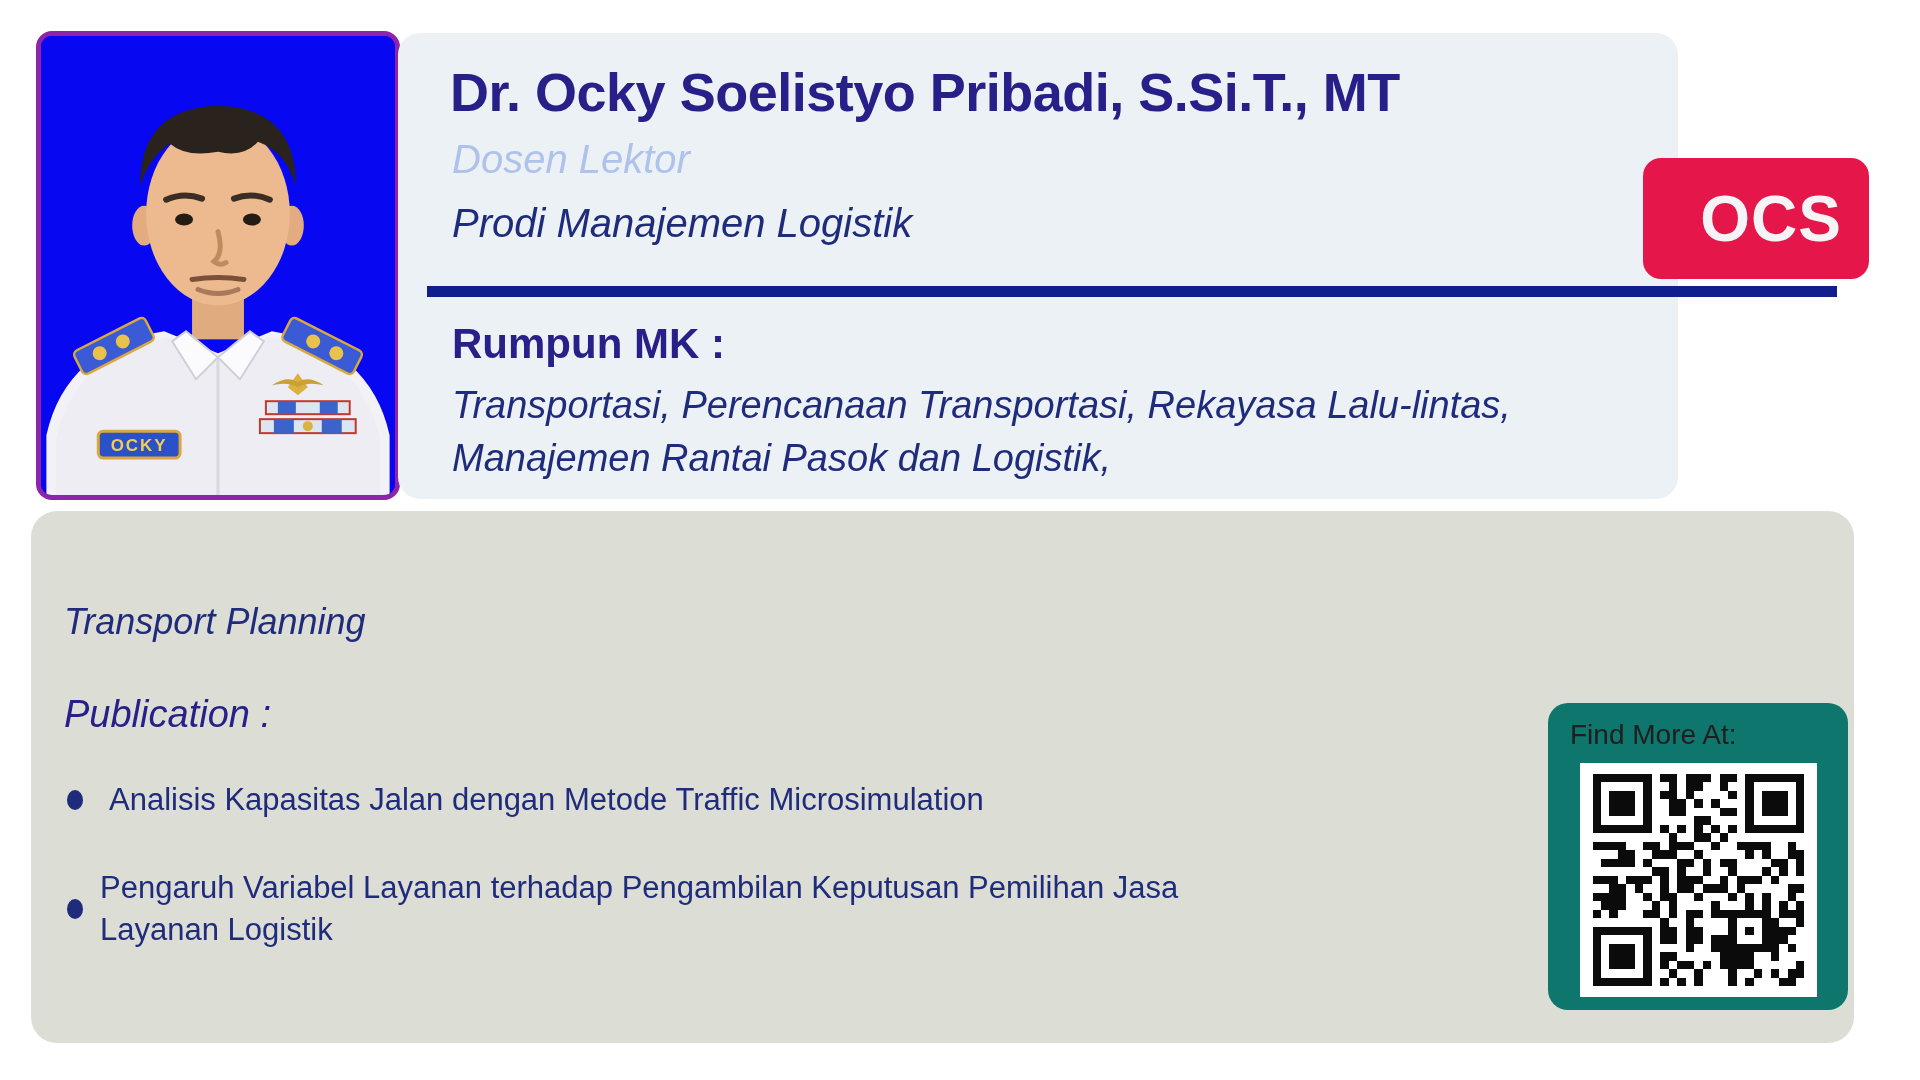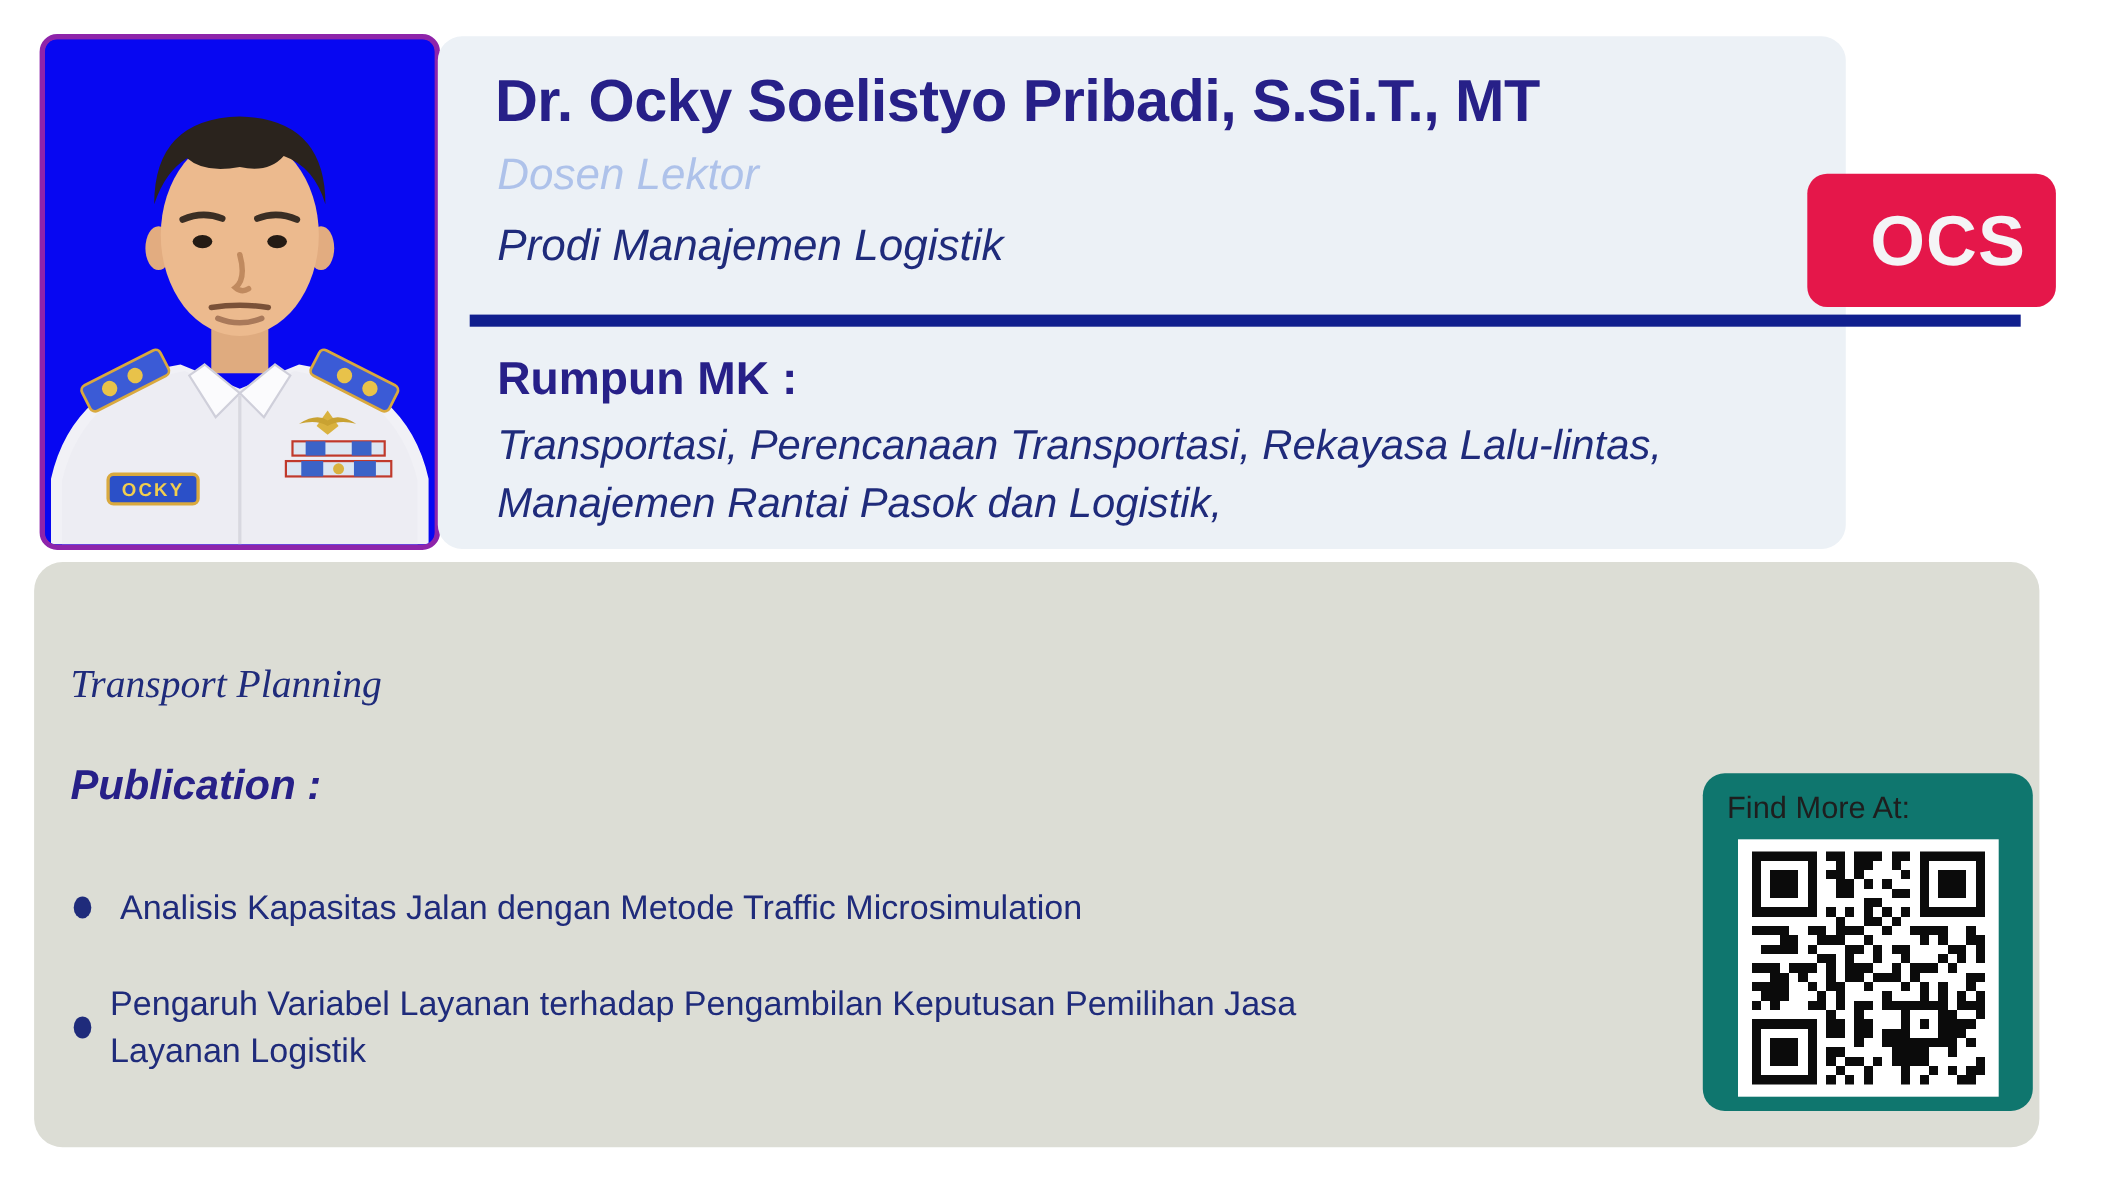--- a/index.html
+++ b/index.html
@@ -56,28 +56,28 @@
   .bottom-panel{
     position:absolute;left:31px;top:511px;width:1823px;height:532px;
     background:var(--gray_panel,#DCDDD5);border-radius:26px;
   }
   .research-label{
     position:absolute;left:33px;top:34px;
     font-size:38px;font-weight:700;font-style:italic;color:var(--navy_title,#232287);white-space:nowrap;
   }
   .research-value{
     position:absolute;left:33px;top:90px;
-    font-size:36px;font-style:italic;color:var(--navy_text,#232287);white-space:nowrap;font-family:Liberation Serif, serif;
+    font-size:36px;font-style:italic;color:var(--navy_text,#232287);white-space:nowrap;
   }
   .publication-label{
     position:absolute;left:33px;top:182px;
-    font-size:38px;font-weight:700;font-style:italic;color:var(--navy_title,#232287);white-space:nowrap;
+    font-size:38px;font-weight:400;font-style:italic;color:var(--navy_title,#232287);white-space:nowrap;
   }
   .pub-item{
-    position:absolute;left:36px;display:flex;align-items:center;gap:26px;margin-top:25px;
+    position:absolute;left:36px;display:flex;align-items:center;gap:26px;
   }
   .pub-item.first{top:268px;}
   .pub-item.second{top:356px;gap:17px;}
   .bullet{
     flex:0 0 auto;width:16px;height:20px;border-radius:50%;
     background:var(--navy_text,#1A2178);
   }
   .pub-text{
     font-size:31px;line-height:42px;color:var(--navy_text,#202573);
     max-width:1080px;

